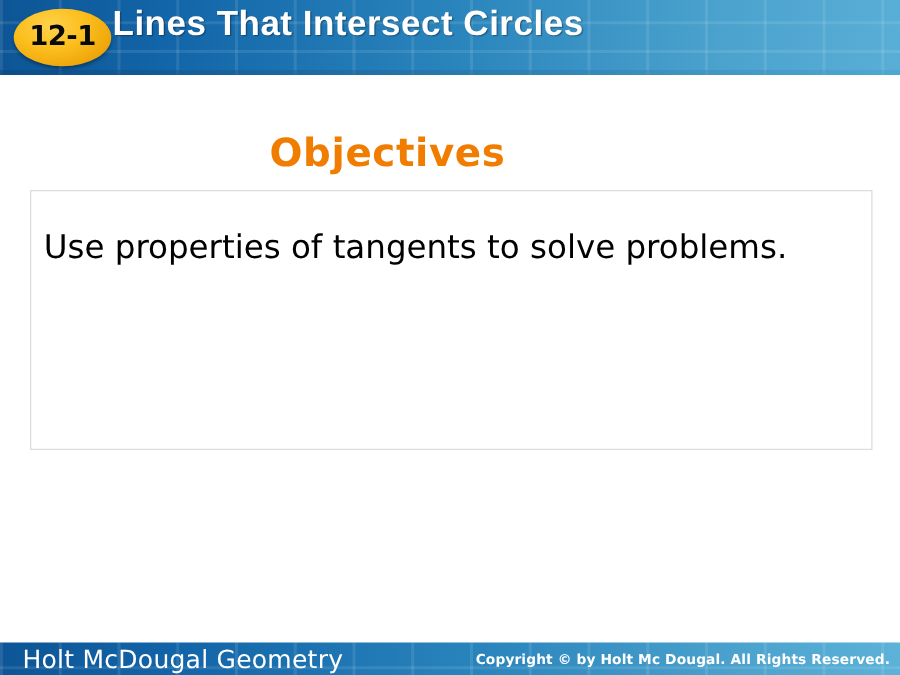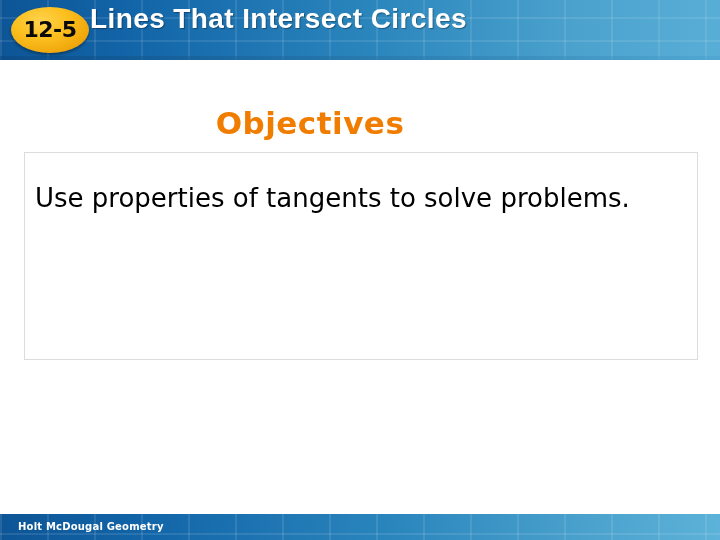--- a/index.html
+++ b/index.html
@@ -141,22 +141,22 @@
       linear-gradient(to right, rgba(255,255,255,0.10) 2px, transparent 2px),
       linear-gradient(to bottom, rgba(255,255,255,0.10) 2px, transparent 2px);
     background-size: 47px 23px;
     pointer-events: none;
   }
   #footer-brand {
     position: absolute;
     left: 18px;
     top: 4px;
     font-family: "DejaVu Sans", sans-serif;
-    font-weight: bold;
-    font-size: 10px;
+    font-weight: normal;
+    font-size: 20px;
     line-height: 18px;
     color: #ffffff;
     letter-spacing: 0.2px;
     white-space: nowrap;
   }
   #footer-copyright {
     position: absolute;
     right: 8px;
     top: 6px;
     font-family: "DejaVu Sans", sans-serif;
@@ -169,28 +169,29 @@
   }
 </style>
 </head>
 <body>
 
 <div id="header-bar">
   <div id="header-grid"></div>
   <div id="header-bottom-fade"></div>
 
   <div id="lesson-badge">
-    <span id="lesson-badge-label">12-5</span>
+    <span id="lesson-badge-label">12-1</span>
   </div>
 
   <div id="header-title">Lines That Intersect Circles</div>
 </div>
 
 <div id="objectives-heading">Objectives</div>
 
 <div id="objectives-box">
   <p id="objective-2" class="objective-text">Use properties of tangents to solve problems.</p>
 </div>
 
 <div id="footer-bar">
   <div id="footer-grid"></div>
   <div id="footer-brand">Holt McDougal Geometry</div>
+  <div id="footer-copyright">Copyright © by Holt Mc Dougal. All Rights Reserved.</div>
 </div>
 
 </body></html>

